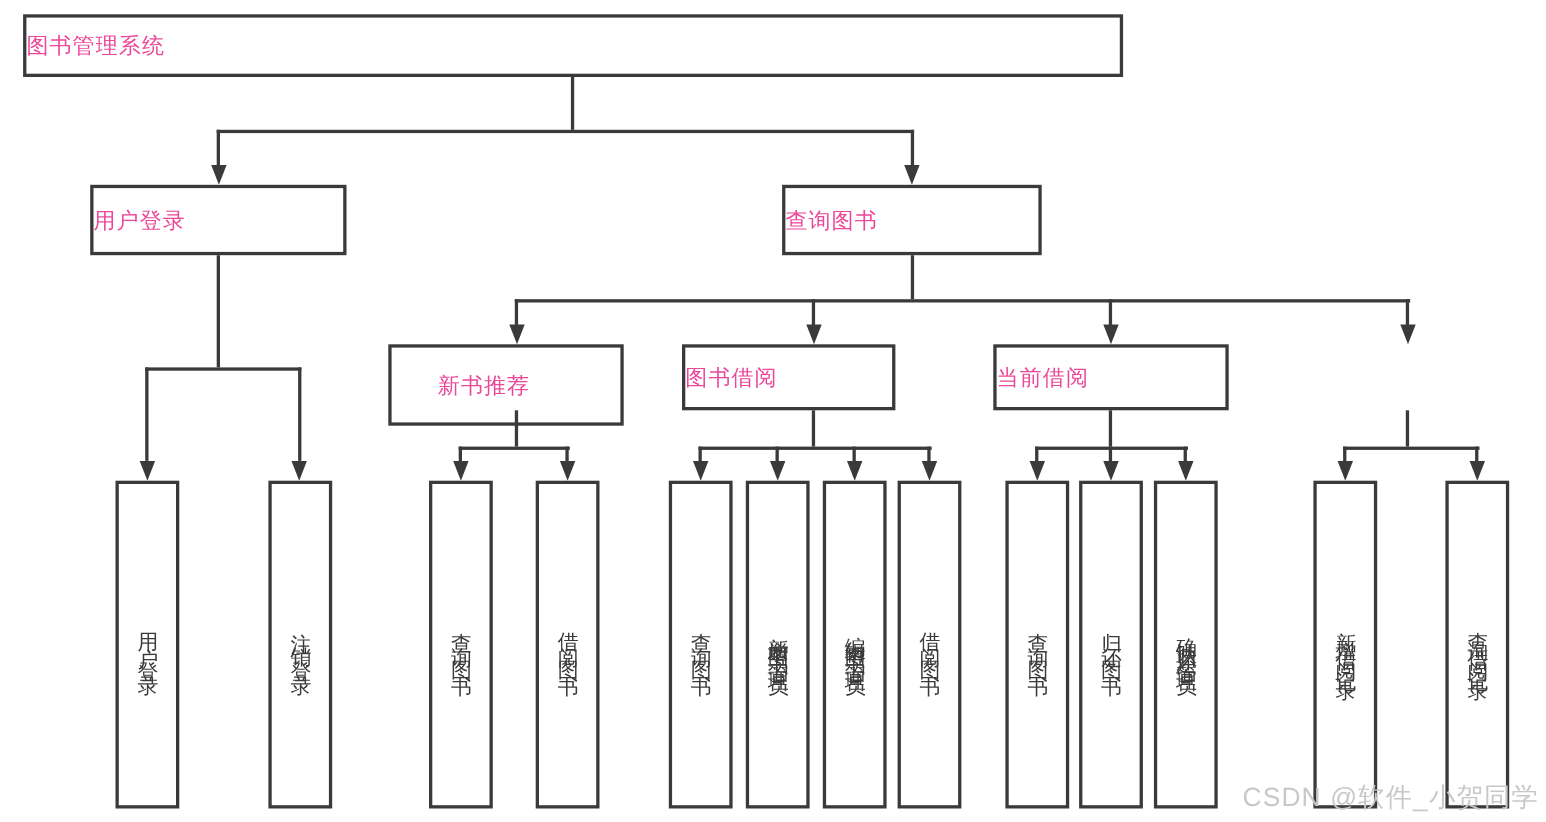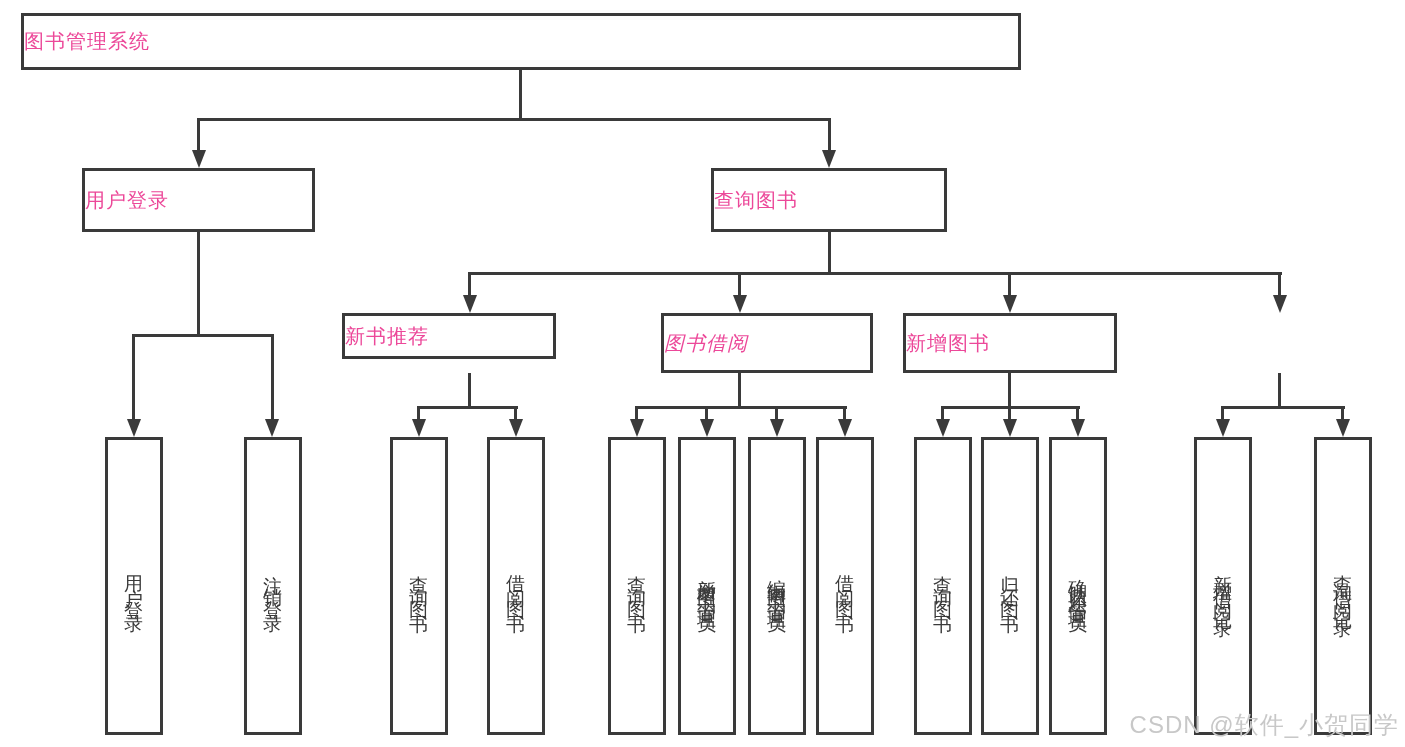--- a/index.html
+++ b/index.html
@@ -76,28 +76,28 @@
   <div class="h" style="left:468px; top:272px; width:814px; height:3px;"></div>
   <div class="v" style="left:468px; top:272px; width:3px; height:24px;"></div>
   <div class="arrow" style="left:463px; top:295px;"></div>
   <div class="v" style="left:738px; top:272px; width:3px; height:24px;"></div>
   <div class="arrow" style="left:733px; top:295px;"></div>
   <div class="v" style="left:1008px; top:272px; width:3px; height:24px;"></div>
   <div class="arrow" style="left:1003px; top:295px;"></div>
   <div class="v" style="left:1278px; top:272px; width:3px; height:24px;"></div>
   <div class="arrow" style="left:1273px; top:295px;"></div>
 
-  <div class="node" style="left:342px; top:313px; width:214px; height:46px;">
+  <div class="node" style="left:353px; top:313px; width:214px; height:74px;padding-left:42px;">
     <span>新书推荐</span>
   </div>
-  <div class="node" style="left:661px; top:313px; width:212px; height:60px;font-style:italic;">
+  <div class="node" style="left:620px; top:313px; width:194px; height:60px;">
     <span>图书借阅</span>
   </div>
   <div class="node" style="left:903px; top:313px; width:214px; height:60px;">
-    <span>新增图书</span>
+    <span>当前借阅</span>
   </div>
 
   <div class="v" style="left:468px; top:373px; width:3px; height:33px;"></div>
   <div class="h" style="left:417px; top:406px; width:101px; height:3px;"></div>
   <div class="v" style="left:417px; top:406px; width:3px; height:15px;"></div>
   <div class="arrow" style="left:412px; top:419px;"></div>
   <div class="v" style="left:514px; top:406px; width:3px; height:15px;"></div>
   <div class="arrow" style="left:509px; top:419px;"></div>
 
   <div class="v" style="left:738px; top:373px; width:3px; height:33px;"></div>

